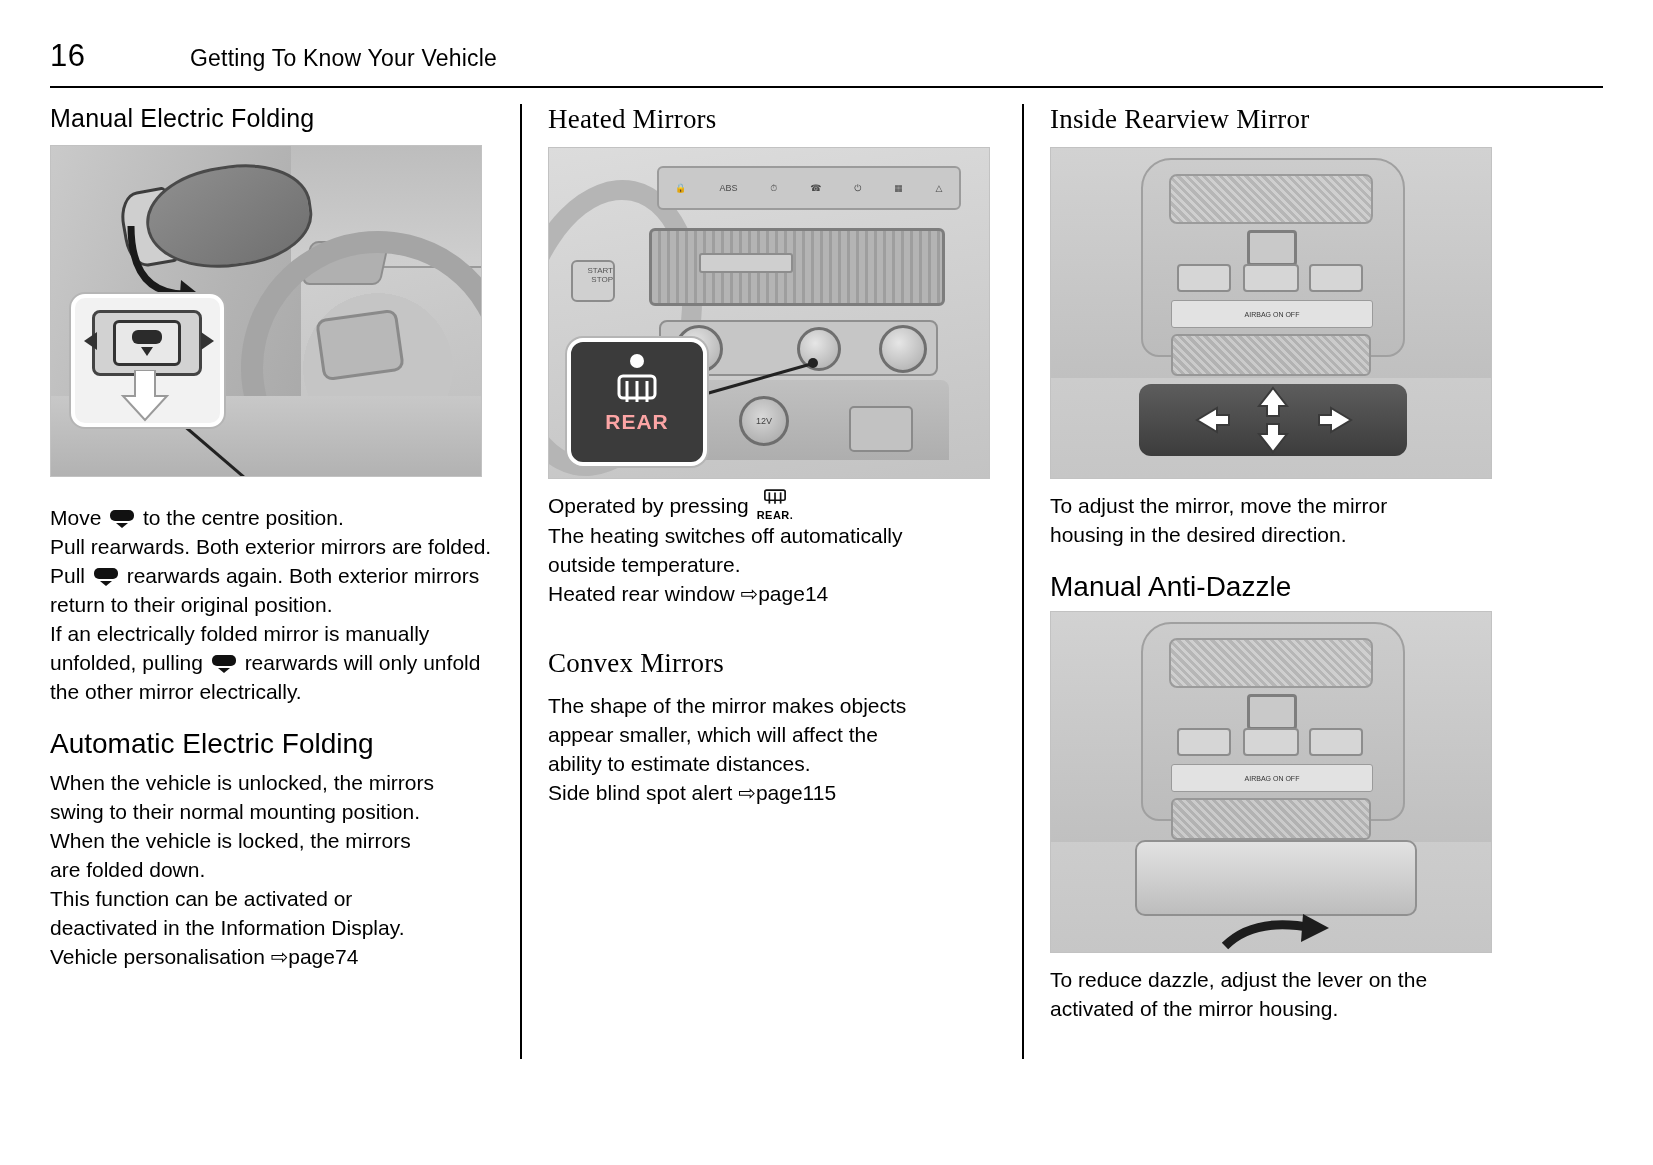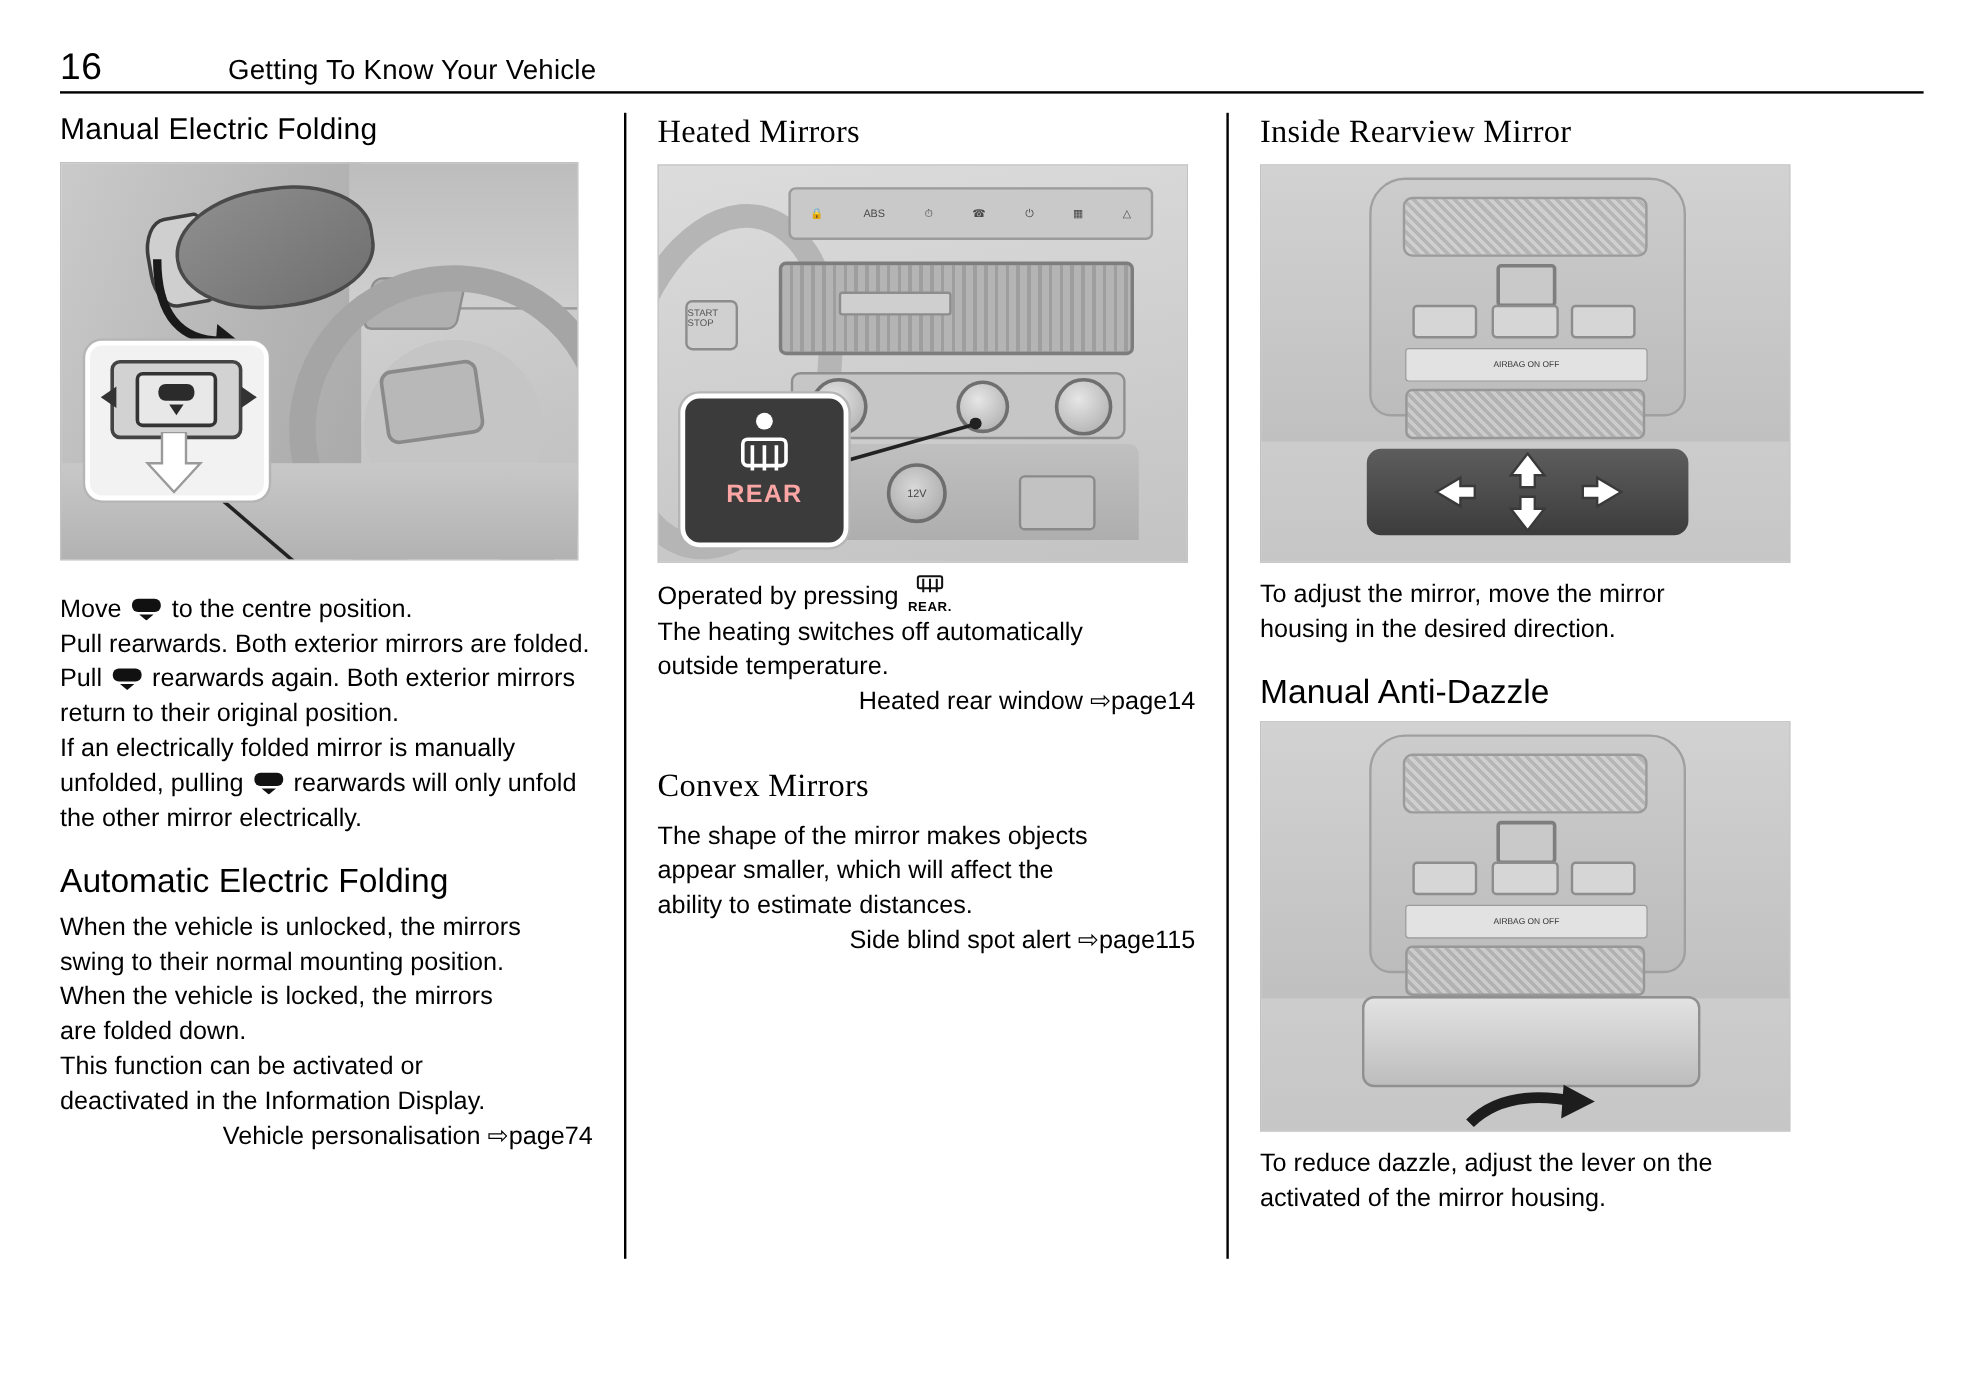--- a/index.html
+++ b/index.html
@@ -20,21 +20,21 @@
     height: 1165px;
     box-sizing: border-box;
     padding: 0 50px;
   }
   
   .page-header {
     display: flex;
     align-items: baseline;
     padding-top: 38px;
     border-bottom: 2px solid #000;
-    padding-bottom: 2px;
+    padding-bottom: 12px;
   }
   .page-number {
     font-size: 31px;
     width: 140px;
     letter-spacing: 0.5px;
   }
   .header-title {
     font-size: 23px;
     letter-spacing: 0.2px;
   }
@@ -72,21 +72,21 @@
     font-size: 28px;
     font-weight: normal;
     margin: 22px 0 8px 0;
   }
   p.body {
     font-size: 21px;
     line-height: 29px;
     margin: 0 0 0 0;
   }
   p.body + p.body { margin-top: 0; }
-  .arrow-ref { white-space: nowrap; text-align: right; }
+  .arrow-ref { white-space: nowrap; }
 
   
   .figure {
     background: #d9d9d9;
     border: 1px solid #c2c2c2;
     position: relative;
     overflow: hidden;
   }
   .fig1 { width: 430px; height: 330px; margin-bottom: 26px; }
   .fig2 { width: 440px; height: 330px; margin-bottom: 10px; }
@@ -202,21 +202,21 @@
   .f2-knob-c { left: 248px; width: 38px; height: 38px; top: 179px; }
   .f2-knob-r { left: 330px; }
   .f2-steer {
     position: absolute; left: -40px; top: 30px; width: 150px; height: 260px;
     border: 20px solid #b5b5b5; border-radius: 50%;
     transform: rotate(12deg);
   }
   .f2-startstop {
     position: absolute; left: 22px; top: 112px; width: 40px; height: 34px;
     background: #d0d0d0; border: 2px solid #8c8c8c; border-radius: 6px;
-    font-size: 8px; text-align: left; line-height: 9px; color: #555; padding-top: 4px;
+    font-size: 8px; text-align: right; line-height: 9px; color: #555; padding-top: 4px;
   }
   .f2-lower {
     position: absolute; left: 100px; bottom: 18px; width: 300px; height: 80px;
     background: linear-gradient(180deg,#c0c0c0,#aeaeae);
     border-radius: 8px 8px 0 0;
   }
   .f2-12v {
     position: absolute; left: 190px; top: 248px; width: 44px; height: 44px;
     border-radius: 50%; background: radial-gradient(circle at 45% 40%,#d8d8d8,#a3a3a3);
     border: 3px solid #6e6e6e; font-size: 9px; text-align: center; line-height: 44px; color: #444;

